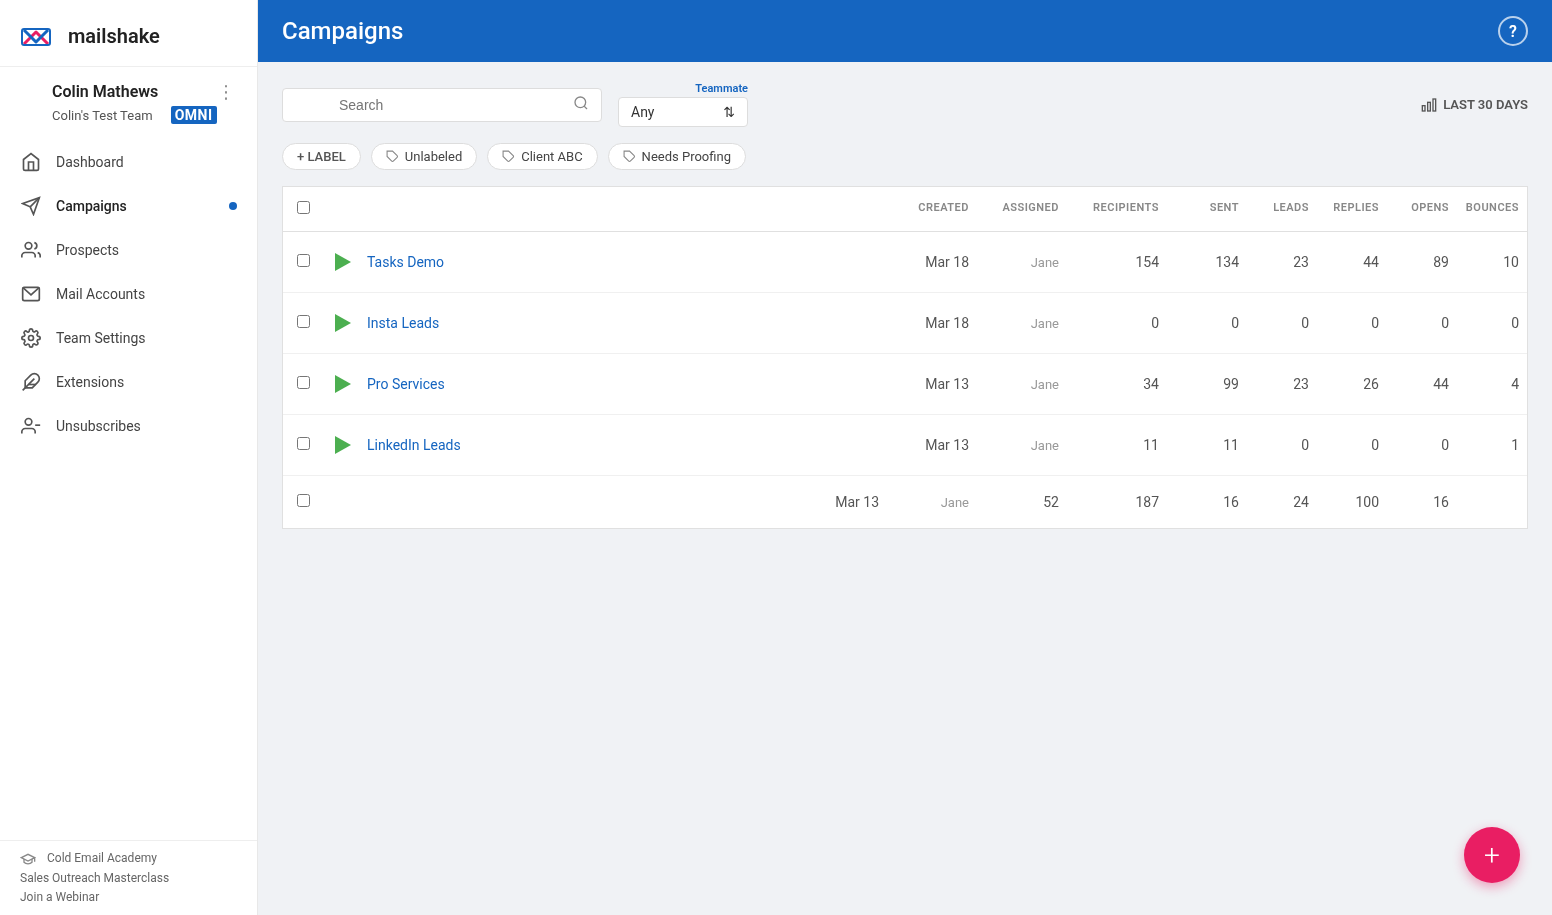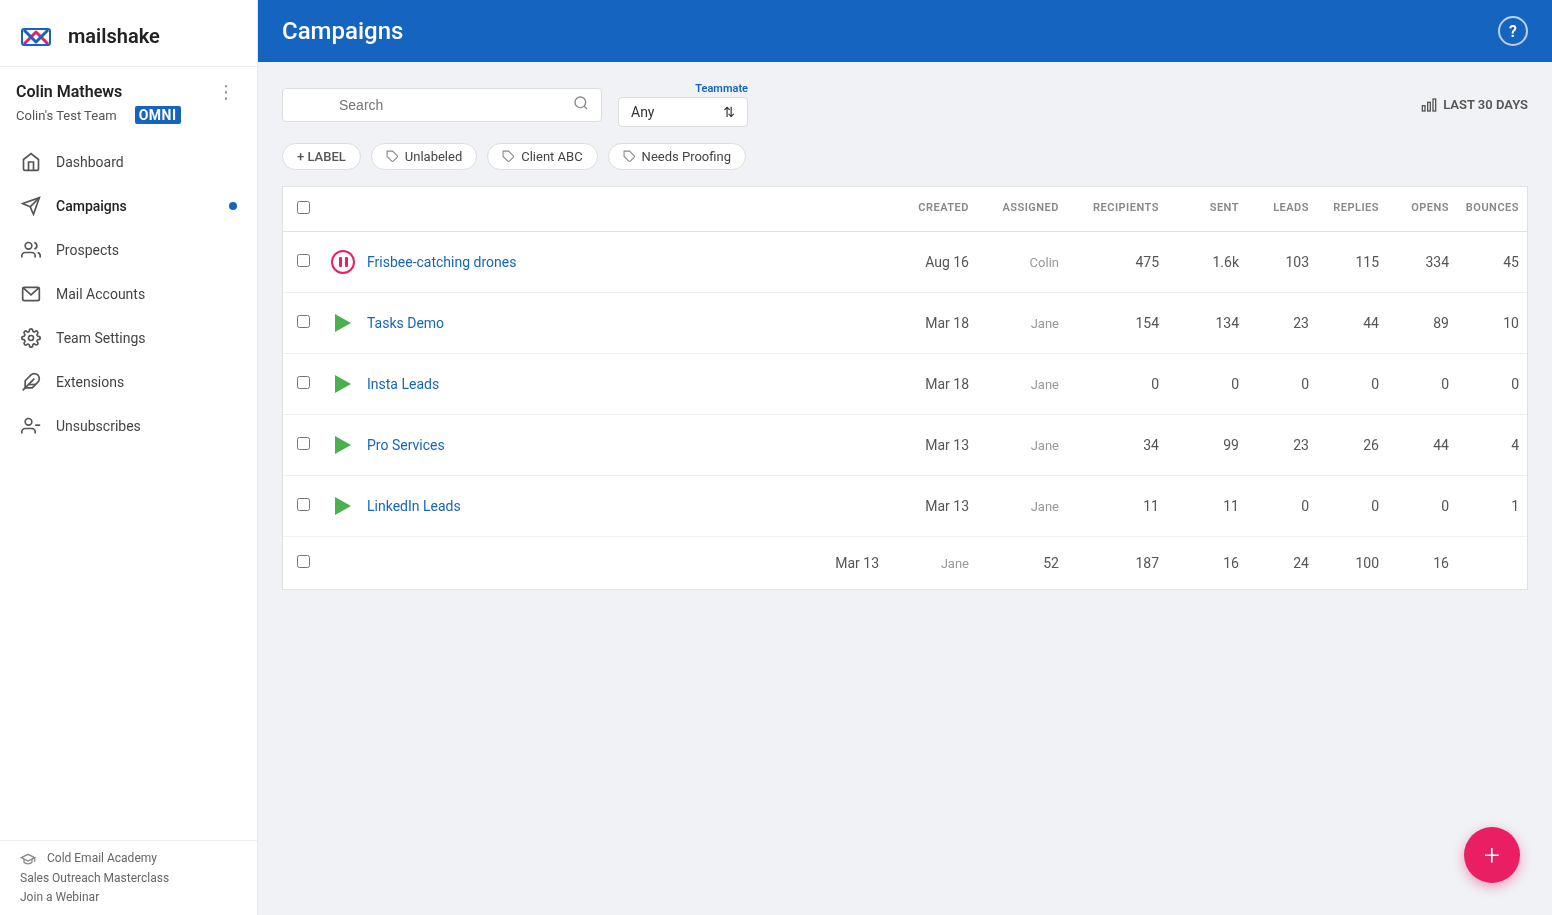--- a/index.html
+++ b/index.html
@@ -36,20 +36,21 @@
     }
 
     #logo-text {
       font-size: 20px;
       font-weight: 600;
       color: #222;
     }
 
     #user-section {
       padding: 12px 16px 8px 16px;
+      margin-left: 36px;
     }
 
     #user-name {
       font-size: 16px;
       font-weight: 600;
       color: #222;
     }
 
     #team-row {
       display: flex;
@@ -578,38 +579,20 @@
         <div class="th-cell">ASSIGNED</div>
         <div class="th-cell">RECIPIENTS</div>
         <div class="th-cell">SENT</div>
         <div class="th-cell">LEADS</div>
         <div class="th-cell">REPLIES</div>
         <div class="th-cell">OPENS</div>
         <div class="th-cell">BOUNCES</div>
       </div>
 
       <div id="table-body">
-          <div class="table-row">
-            <div class="td-cell"><input type="checkbox" style="cursor: pointer;"></div>
-            <div class="td-cell td-name">
-              <div class="pause-icon">
-                <div class="pause-bar"></div>
-                <div class="pause-bar"></div>
-              </div>
-              <a class="campaign-name-link" href="#">Frisbee-catching drones</a>
-            </div>
-            <div class="td-cell td-created">Aug 16</div>
-            <div class="td-cell td-assigned">Colin</div>
-            <div class="td-cell">475</div>
-            <div class="td-cell">1.6k</div>
-            <div class="td-cell">103</div>
-            <div class="td-cell">115</div>
-            <div class="td-cell">334</div>
-            <div class="td-cell">45</div>
-          </div>
           <div class="table-row">
             <div class="td-cell"><input type="checkbox" style="cursor: pointer;"></div>
             <div class="td-cell td-name">
               <div class="play-icon">
                 <div class="play-triangle"></div>
               </div>
               <a class="campaign-name-link" href="#">Tasks Demo</a>
             </div>
             <div class="td-cell td-created">Mar 18</div>
             <div class="td-cell td-assigned">Jane</div>

